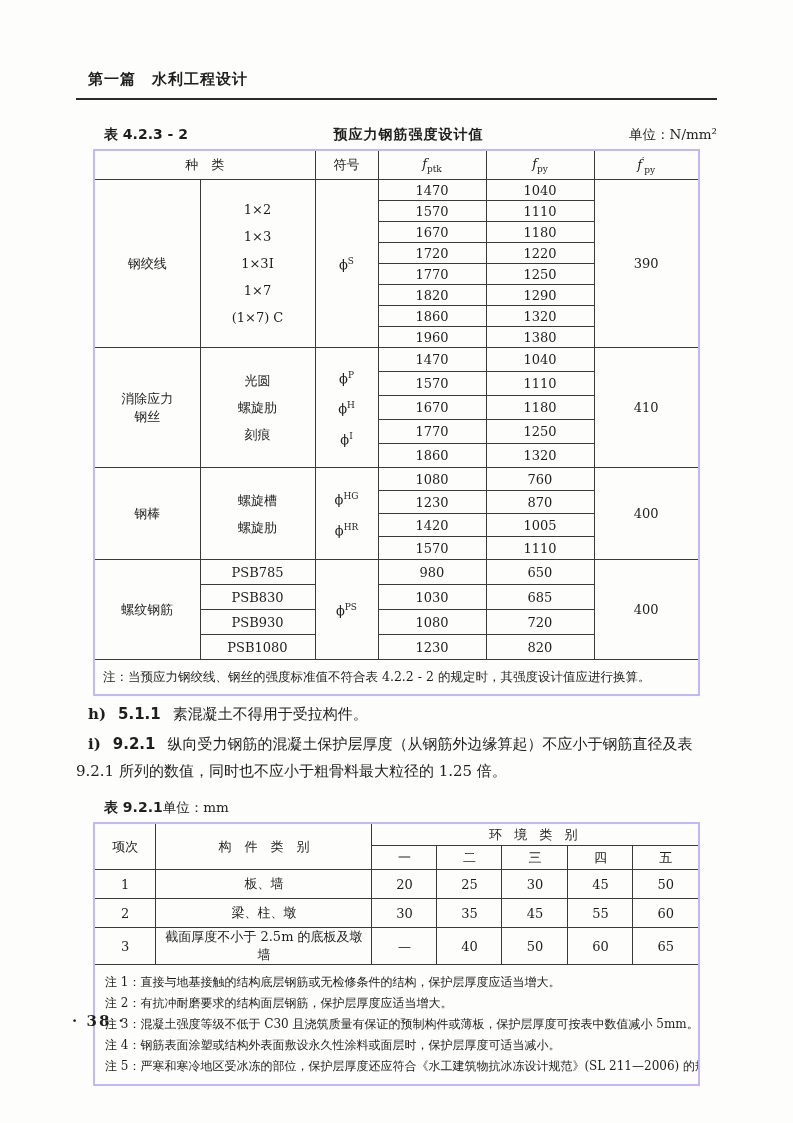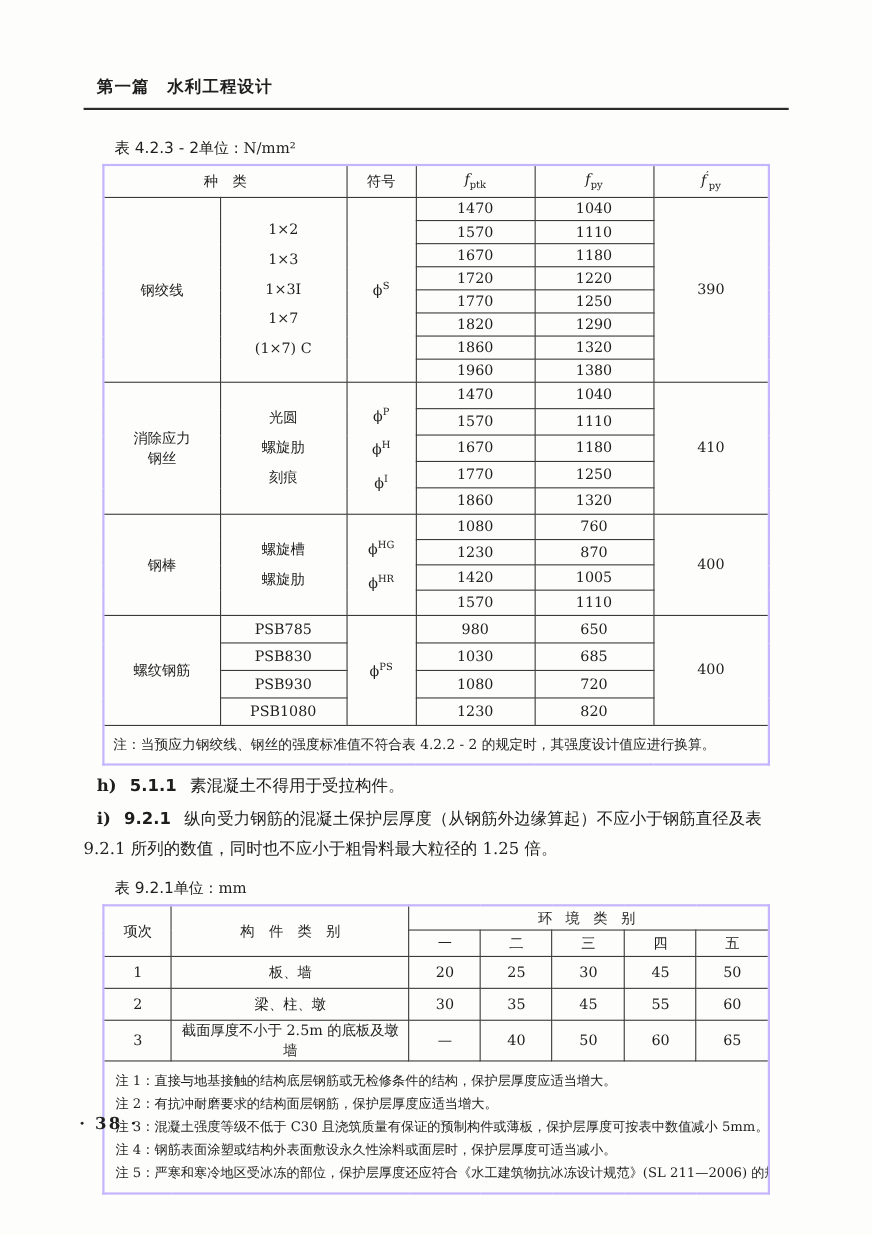--- a/index.html
+++ b/index.html
@@ -16,21 +16,21 @@
   
   .doc-header {
     font-family:"DejaVu Sans","Liberation Sans",sans-serif;
     font-weight:bold; font-size:15px; letter-spacing:1px;
     padding-left:12px; padding-bottom:9px;
   }
   .header-rule { height:2px; background:#2b2b2b; }
 
   
   .caption { display:flex; align-items:baseline; font-size:14px; margin-top:26px; margin-bottom:5px; }
-  .cap-label { font-family:"DejaVu Sans","Liberation Sans",sans-serif; font-weight:normal; margin-left:28px; white-space:nowrap;text-align:right; }
+  .cap-label { font-family:"DejaVu Sans","Liberation Sans",sans-serif; font-weight:bold; margin-left:28px; white-space:nowrap;text-align:right; }
   .cap-title { flex:1; text-align:center; font-family:"DejaVu Sans","Liberation Sans",sans-serif; font-weight:bold; letter-spacing:1px; }
   .cap-unit  { white-space:nowrap; font-size:13.5px; }
 
   
   .tbl { width:605px; margin:0 auto; border-collapse:collapse; table-layout:fixed;
          font-size:13px; }
   .tbl, .tbl td, .tbl th { border:1px solid #3a3a3a; }
   .tbl { border:2px solid #c4b5fd; }
   .tbl td, .tbl th { text-align:center; vertical-align:middle; padding:0 3px;
                      font-weight:normal; overflow:hidden; }
@@ -64,20 +64,21 @@
 </head>
 <body>
 
 <div class="page">
 
   <div class="doc-header">第一篇　水利工程设计</div>
   <div class="header-rule"></div>
 
   <div class="caption">
     <span class="cap-label">表 4.2.3 - 2</span>
+    <span class="cap-title">预应力钢筋强度设计值</span>
     <span class="cap-unit">单位：N/mm²</span>
   </div>
 
   <table class="tbl">
     <colgroup>
       <col style="width:106px">
         <col style="width:115px">
         <col style="width:63px">
       <col style="width:108px">
         <col style="width:108px">

